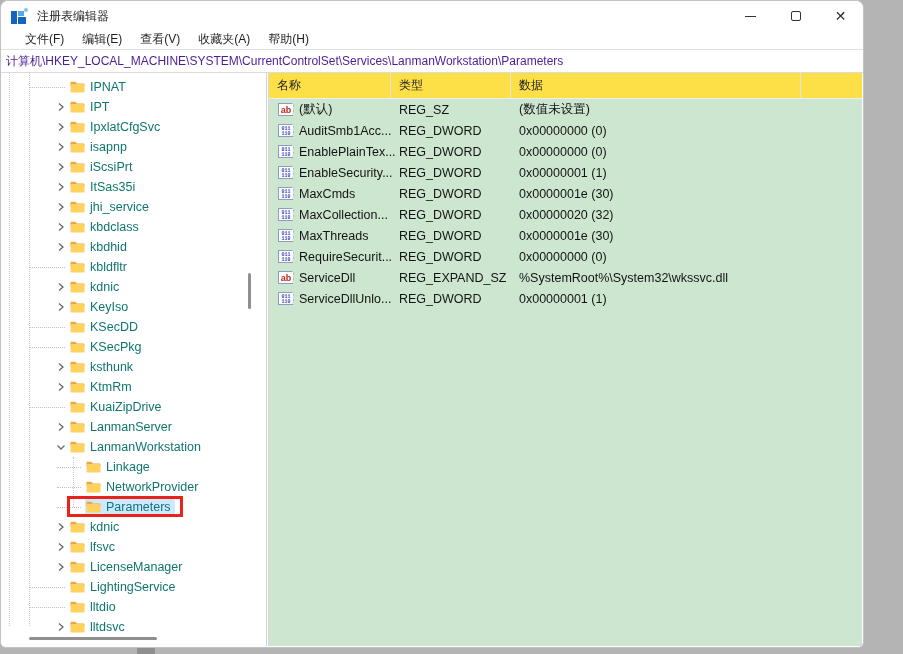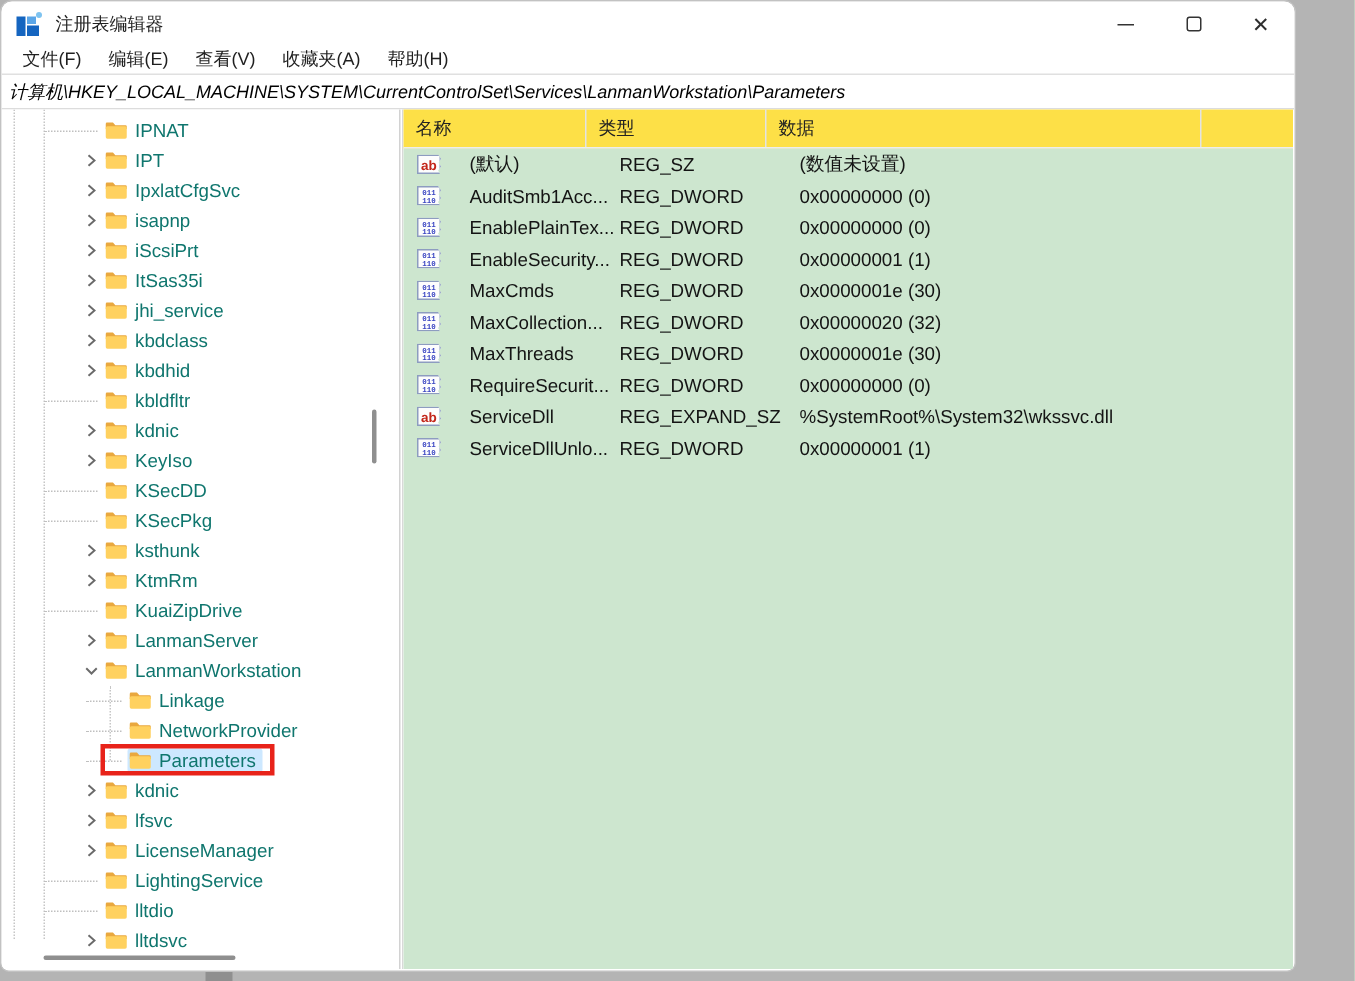--- a/index.html
+++ b/index.html
@@ -21,29 +21,29 @@
   .title-text { margin-left:9px; font-size:12px; color:#1f1f1f; }
   .tb-controls { margin-left:auto; display:flex; height:30px; }
   .tb-btn { width:45px; height:30px; display:flex; align-items:center; justify-content:center;
             font-size:13px; color:#2e2e2e; cursor:default; }
   .tb-btn.min span { display:block; width:11px; height:1px; background:#333; }
   .tb-btn.max span { display:block; width:10px; height:10px; border:1px solid #333; border-radius:2px; }
   .tb-btn.close { font-size:14px; }
 
   
   .menubar { position:absolute; left:0; top:30px; right:0; height:18px; background:#fff;
-             display:flex; align-items:center; padding-left:5px; }
+             display:flex; align-items:center; padding-left:15px; }
   .menu-item { font-size:12px; color:#1f1f1f; padding:1px 9px 2px 9px; }
 
   
   .addressbar { position:absolute; left:0; top:48px; right:0; height:24px; background:#fff;
                 border-top:1px solid #e0e0e0; border-bottom:1px solid #dcdcdc; display:flex; align-items:center; }
   .addressbar input { width:100%; height:100%; border:none; outline:none; font-size:12px;
-                      color:#000000; padding-left:5px; background:transparent;
-                      font-family:"Liberation Sans","DejaVu Sans",sans-serif;font-style:italic; }
+                      color:#4c1d95; padding-left:5px; background:transparent;
+                      font-family:"Liberation Sans","DejaVu Sans",sans-serif; }
 
   
   .tree-pane { position:absolute; left:0; top:72px; width:266px; bottom:1px; background:#fff; overflow:hidden; }
   .guide-v { position:absolute; width:0; border-left:1px dotted #c6c6c6; }
   .tree-items { position:absolute; left:0; top:4px; right:18px; }
   .tree-row { display:flex; align-items:center; height:20px; position:relative; }
   .expander { width:16px; height:16px; display:flex; align-items:center; justify-content:center;
               flex:none; position:relative; }
   .tree-row.lvl1 .expander { margin-left:52px; }
   .tree-row.lvl2 .expander { margin-left:68px; }
@@ -79,21 +79,21 @@
   .hcell.rest { flex:1; border-right:none; }
   .list-body { position:absolute; left:0; top:26px; right:0; bottom:0; background:#cde6cf; overflow:hidden; }
   .lrow { display:flex; align-items:center; height:21px; }
   .vicon { margin-left:9px; width:16px; height:13px; flex:none; background:#fdfdfd;
            border:1px solid #8d9cc0; display:flex; align-items:flex-end; justify-content:center;
            clip-path:polygon(0 0,88% 0,100% 22%,90% 42%,100% 62%,88% 82%,96% 100%,0 100%); }
   .vicon .ab { font-size:9px; font-weight:bold; color:#c3261a; line-height:9px; letter-spacing:0; }
   .vicon .bin { font-family:"Liberation Mono","DejaVu Sans Mono",monospace; font-size:5px;
                 line-height:4.5px; color:#3a45c2; font-weight:bold; text-align:center; }
   .vcell { font-size:12.5px; color:#141414; white-space:nowrap; overflow:hidden; }
-  .vname { margin-left:19px; width:100px; }
+  .vname { margin-left:5px; width:100px; }
   .vtype { width:120px; }
   .vdata { flex:1; }
 
   .peek { position:absolute; left:137px; top:648px; width:18px; height:6px; background:#8f8f8f; }
 </style>
 </head>
 <body>
 
 <div class="window">
 

